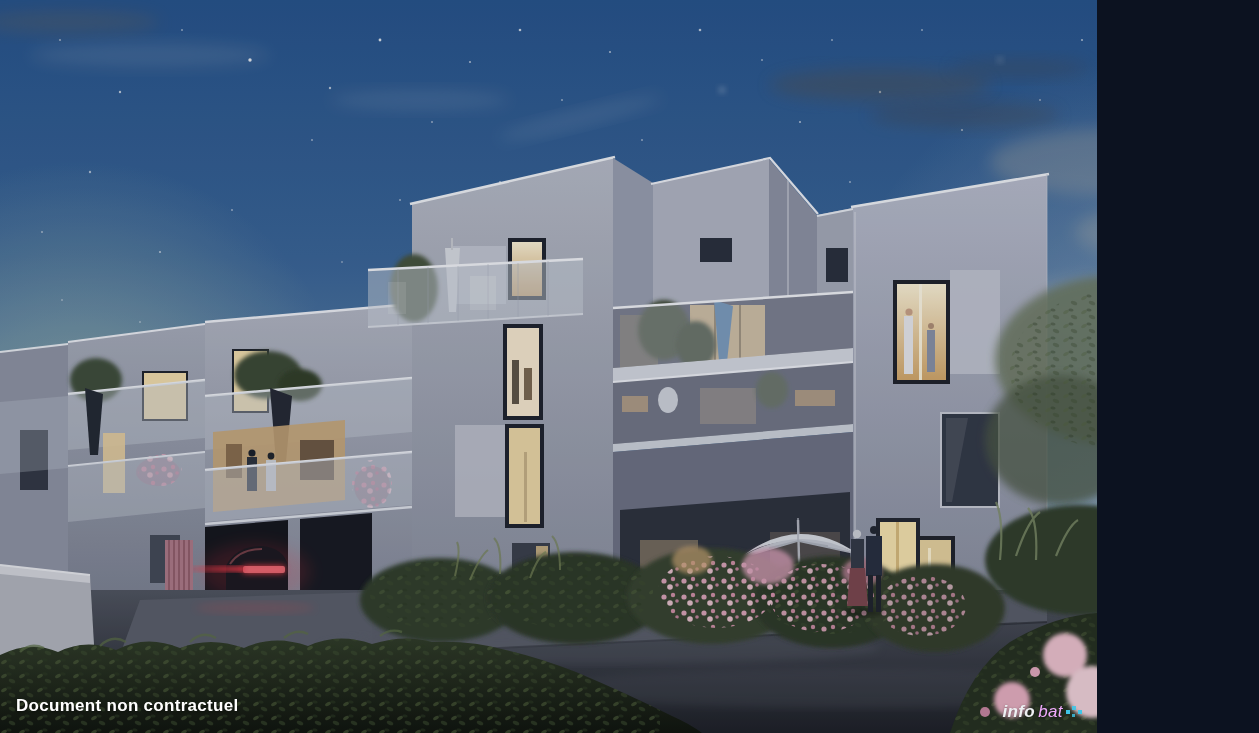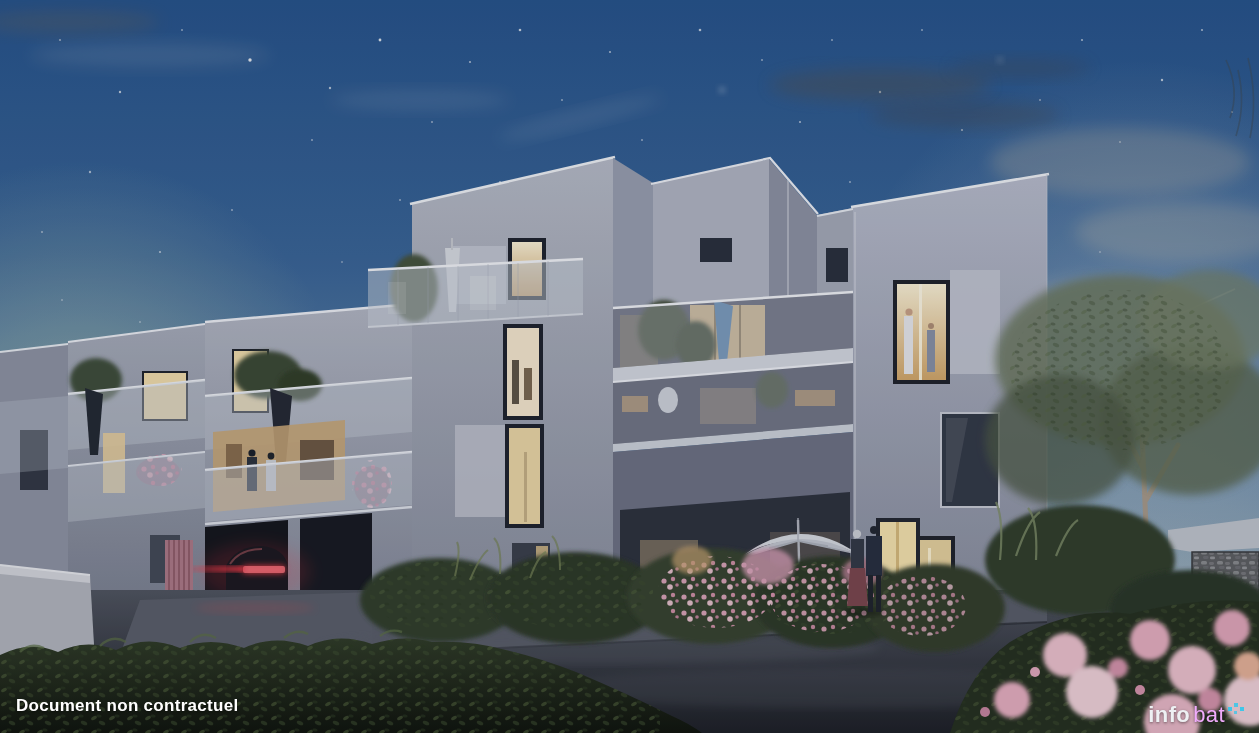--- a/index.html
+++ b/index.html
@@ -1,28 +1,28 @@
 <!DOCTYPE html>
 <html style="--sky-top: #27558e; --sky-mid: #5d82a8; --sky-horizon: #bcc6c0; --window-lit: #f3dfae; --taillight-red: #ff3b4a; --flower-pink: #e3aabf; --asphalt: #3a3e49; --facade-light: #b8bdc9; --logo-cyan: #3fc6e8; --text-white: #ffffff;"><head>
 <meta charset="utf-8">
 <style>
   :root{
     --sky-top:#27558e; --sky-mid:#5d82a8; --sky-horizon:#bcc6c0;
     --window-lit:#f3dfae; --taillight-red:#ff3b4a; --flower-pink:#e3aabf;
     --asphalt:#3a3e49; --facade-light:#b8bdc9; --logo-cyan:#3fc6e8; --text-white:#ffffff;
   }
   html,body{margin:0;padding:0;background:#0c1220;}
-  .stage{position:relative;width:1259px;height:733px;overflow:hidden;
+  .stage{position:relative;width:1097px;height:733px;overflow:hidden;
          font-family:"Liberation Sans",sans-serif;background:#27558e;}
   .stage svg{position:absolute;left:0;top:0;display:block;}
   .wm{position:absolute;left:16px;top:696px;font-size:17px;font-weight:600;
       color:var(--text-white);letter-spacing:.3px;
       text-shadow:0 1px 3px rgba(0,0,0,.55);}
-  .logo{position:absolute;right:14px;top:702px;display:flex;gap:3px;
-        font-size:22px;letter-spacing:.4px;text-shadow:0 1px 3px rgba(0,0,0,.5);}
+  .logo{position:absolute;right:14px;top:702px;display:flex;align-items:center;gap:3px;
+        font-size:17px;letter-spacing:.4px;text-shadow:0 1px 3px rgba(0,0,0,.5);font-style:italic;}
   .logo .p1{color:#eef0f3;font-weight:600;}
   .logo .p2{color:#f0abfc;font-weight:300;}
   .logo svg{position:static;}
 </style>
 </head>
 <body>
 
 <div class="stage">
 <svg width="1259" height="733" viewBox="0 0 1259 733">
   <defs>

